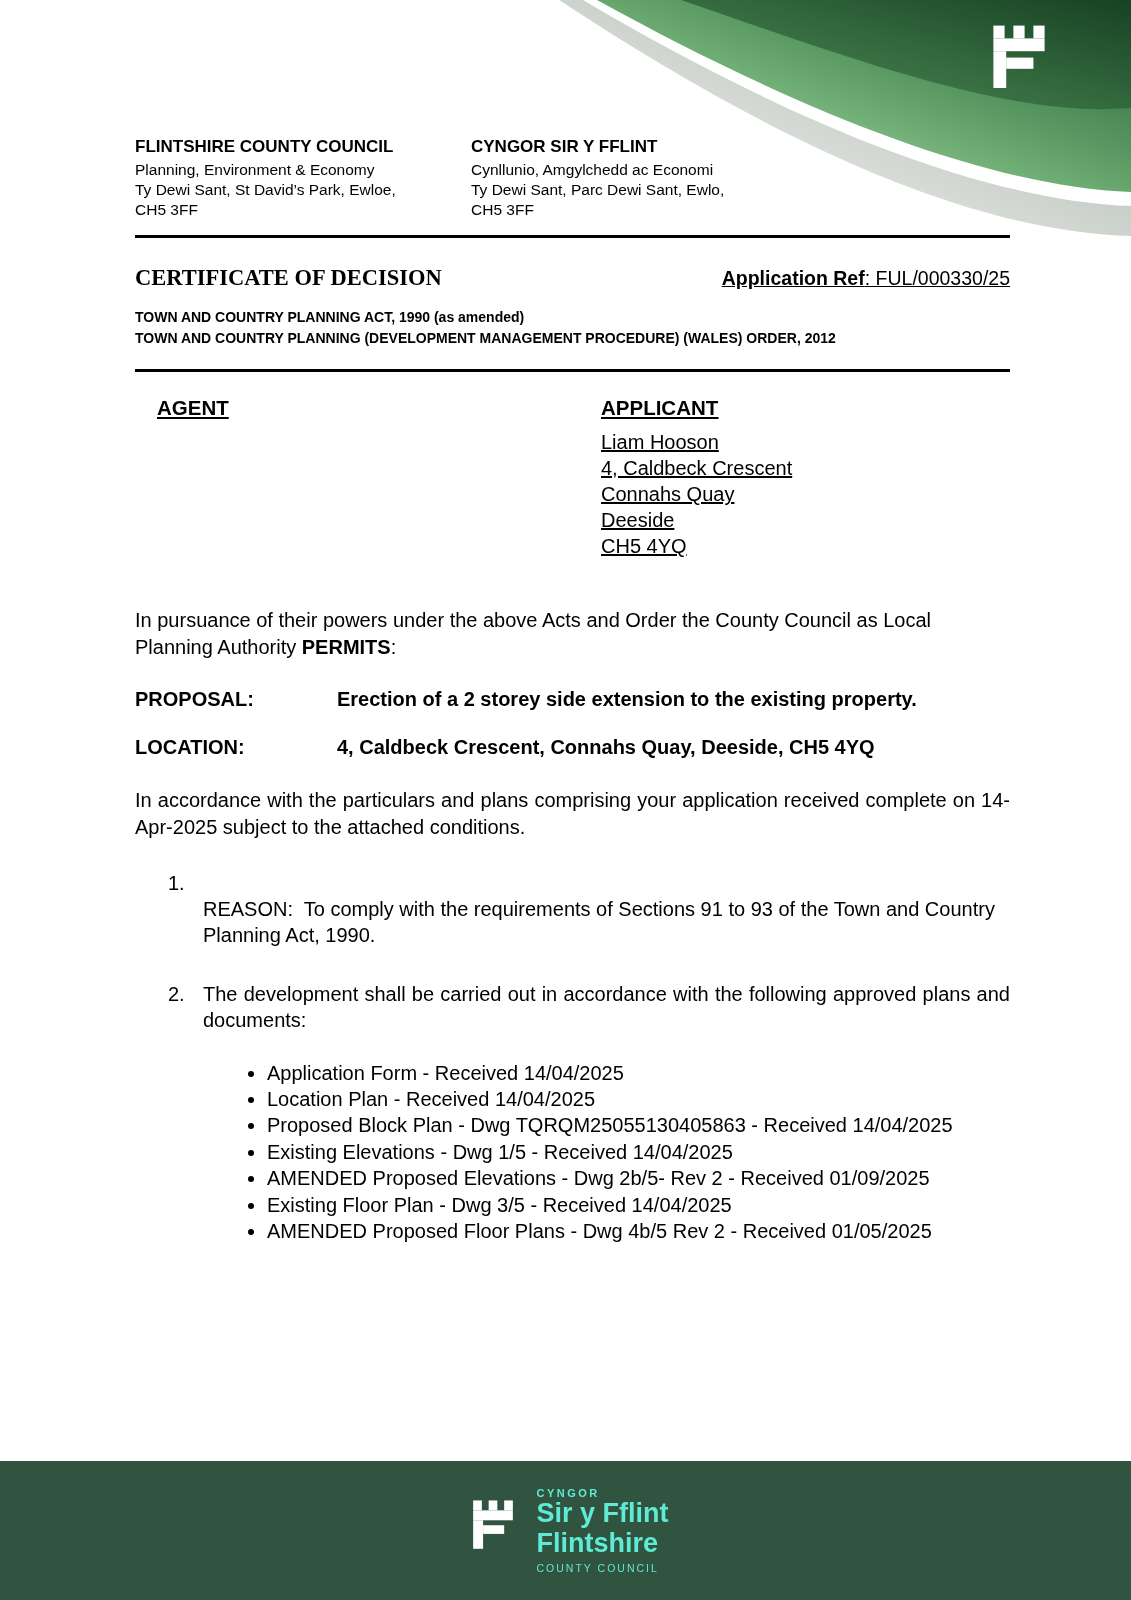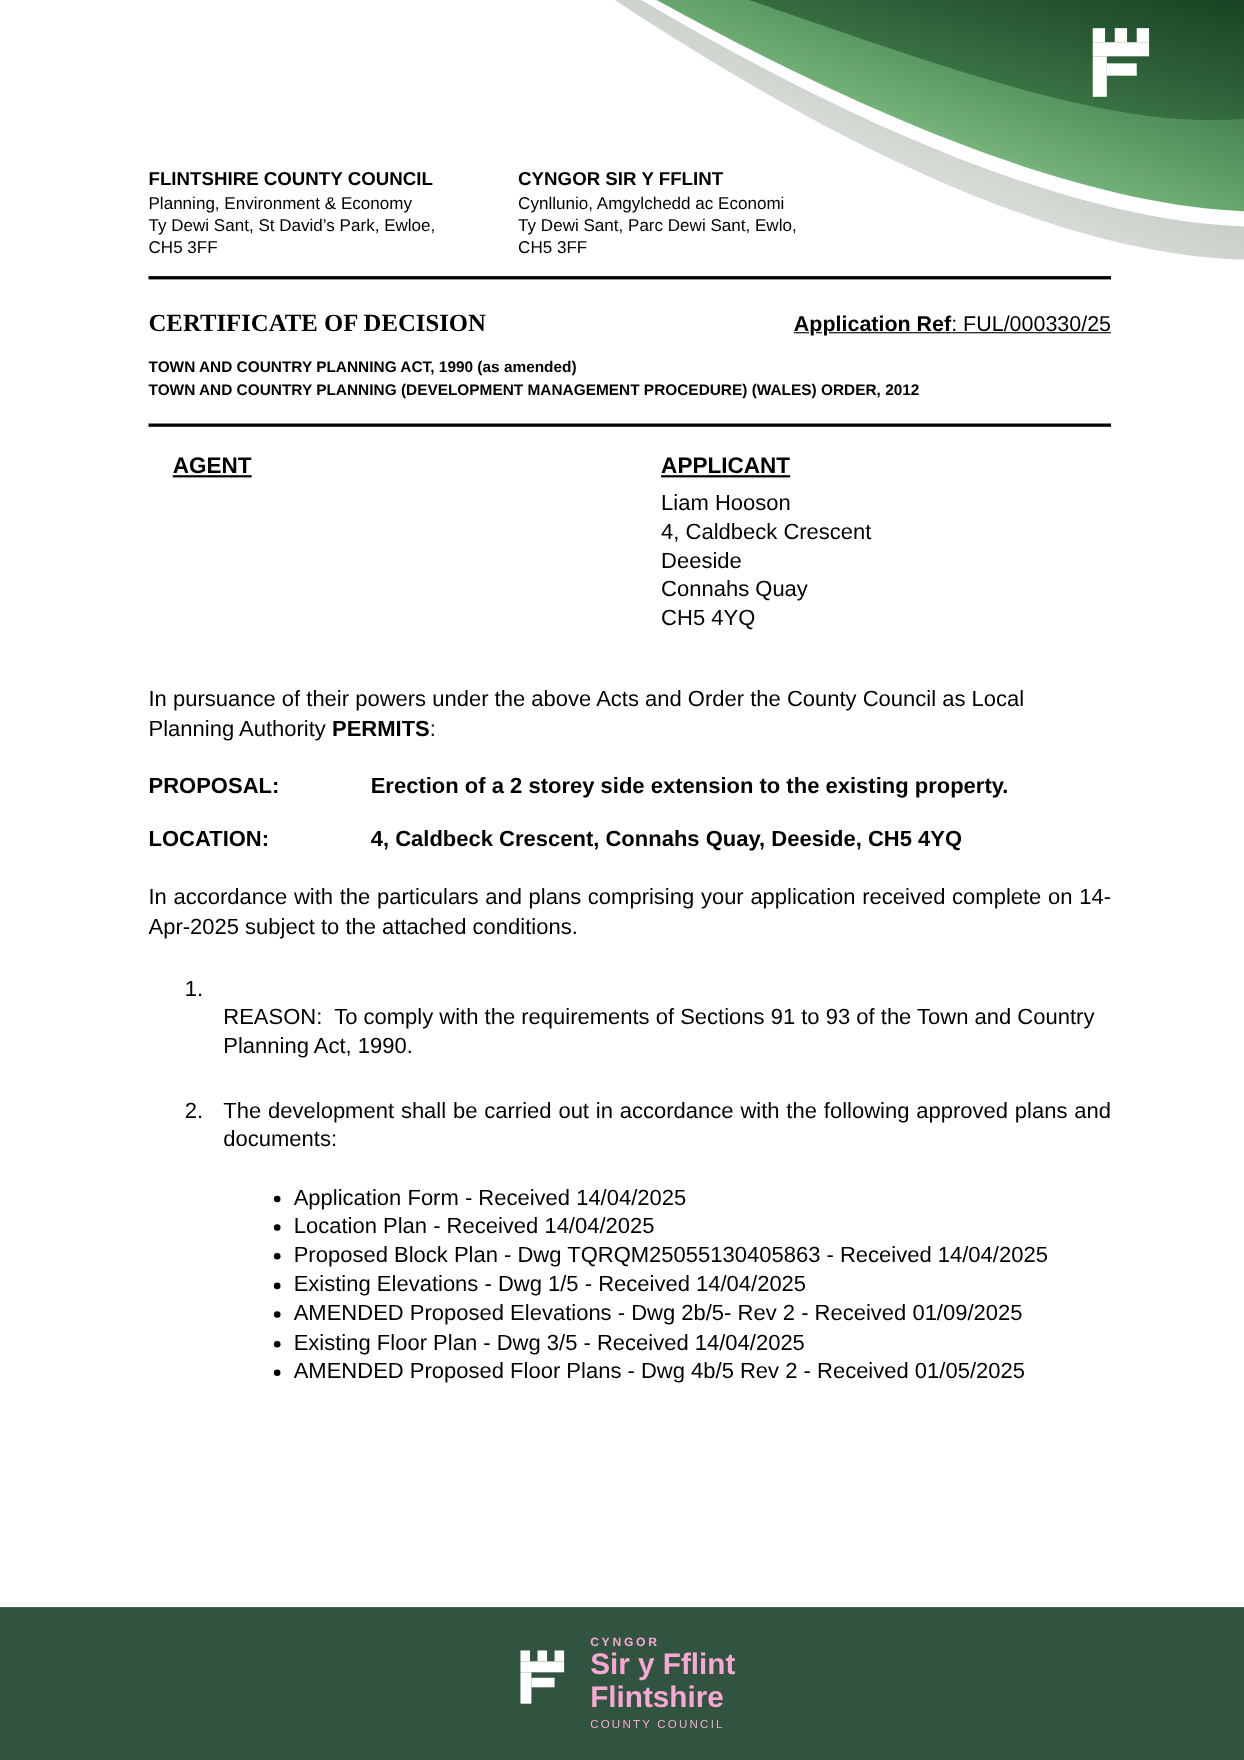--- a/index.html
+++ b/index.html
@@ -14,40 +14,40 @@
     background: #ffffff;
     overflow: hidden;
   }
 
   .swoosh { position: absolute; top: 0; right: 0; display: block; }
 
   .content { position: relative; padding: 137px 121px 0 135px; }
 
   
   .letterhead { display: flex; }
-  .lh-col { width: 336px; margin-top: 16px; }
+  .lh-col { width: 336px; }
   .lh-col.welsh { flex: 1; }
   .lh-title { font-size: 17px; font-weight: bold; margin-bottom: 3px; }
   .lh-line { font-size: 15.5px; line-height: 1.3; }
 
   .rule { border: none; border-top: 3px solid #000; margin-top: 15px; }
   .rule.second { margin-top: 20px; }
 
   
   .title-row { display: flex; justify-content: space-between; align-items: baseline; margin-top: 27px; }
   .cert-title { font-size: 22.5px; font-weight: bold; font-family: Liberation Serif, serif; }
   .app-ref { font-size: 19.5px; text-decoration: underline; }
   .app-ref .ref-label { font-weight: bold; }
 
   .acts { margin-top: 16px; font-size: 14px; font-weight: bold; line-height: 1.5; }
 
   
   .parties { display: flex; margin-top: 24px; }
   .agent-col { width: 466px; padding-left: 22px; }
-  .applicant-col { flex: 1; }
+  .applicant-col { flex: 1; text-decoration: underline; }
   .party-head { font-size: 20.5px; font-weight: bold; text-decoration: underline; margin-bottom: 9px; }
   .applicant-line { font-size: 20px; line-height: 1.3; }
 
   .pursuance { margin-top: 48px; font-size: 20px; line-height: 1.32; }
   .pursuance strong { font-weight: bold; }
 
   .kv-row { display: flex; margin-top: 28px; font-size: 20px; font-weight: bold; }
   .kv-row.location { margin-top: 25px; }
   .kv-label { width: 202px; flex: 0 0 202px; }
   .kv-value { flex: 1; }
@@ -70,21 +70,21 @@
     position: absolute;
     left: 0; right: 0; bottom: 0;
     height: 139px;
     background: var(--footer-green, #315440);
     display: flex;
     align-items: center;
     justify-content: center;
   }
   .footer-logo { display: flex; align-items: flex-start; gap: 12px; }
   .castle-footer { width: 62px; height: 74px; flex: 0 0 auto; }
-  .footer-text { color: #f9a8d4; }
+  .footer-text { color: #5eead4; }
   .f-cyngor { font-size: 11px; font-weight: bold; letter-spacing: 2.5px; }
   .f-big { font-size: 27px; font-weight: bold; line-height: 1.1; }
   .f-county { font-size: 10.5px; letter-spacing: 2px; margin-top: 3px; }
 </style>
 </head>
 <body>
 
 <div class="page">
 
   <svg class="swoosh" width="600" height="240" viewBox="0 0 600 240" aria-hidden="true">
@@ -150,22 +150,22 @@
     <hr class="rule second">
 
     <div class="parties">
       <div class="agent-col">
         <h2 class="party-head">AGENT</h2>
       </div>
       <div class="applicant-col">
         <h2 class="party-head">APPLICANT</h2>
         <div class="applicant-line">Liam Hooson</div>
         <div class="applicant-line">4, Caldbeck Crescent</div>
+        <div class="applicant-line">Connahs Quay</div>
         <div class="applicant-line">Deeside</div>
-        <div class="applicant-line">Connahs Quay</div>
         <div class="applicant-line">CH5 4YQ</div>
       </div>
     </div>
 
     <p class="pursuance"><span>In pursuance of their powers under the above Acts and Order the County Council as Local Planning Authority </span><strong>PERMITS</strong><span>:</span></p>
 
     <div class="kv-row proposal">
       <div class="kv-label">PROPOSAL:</div>
       <div class="kv-value">Erection of a 2 storey side extension to the existing property.</div>
     </div>

